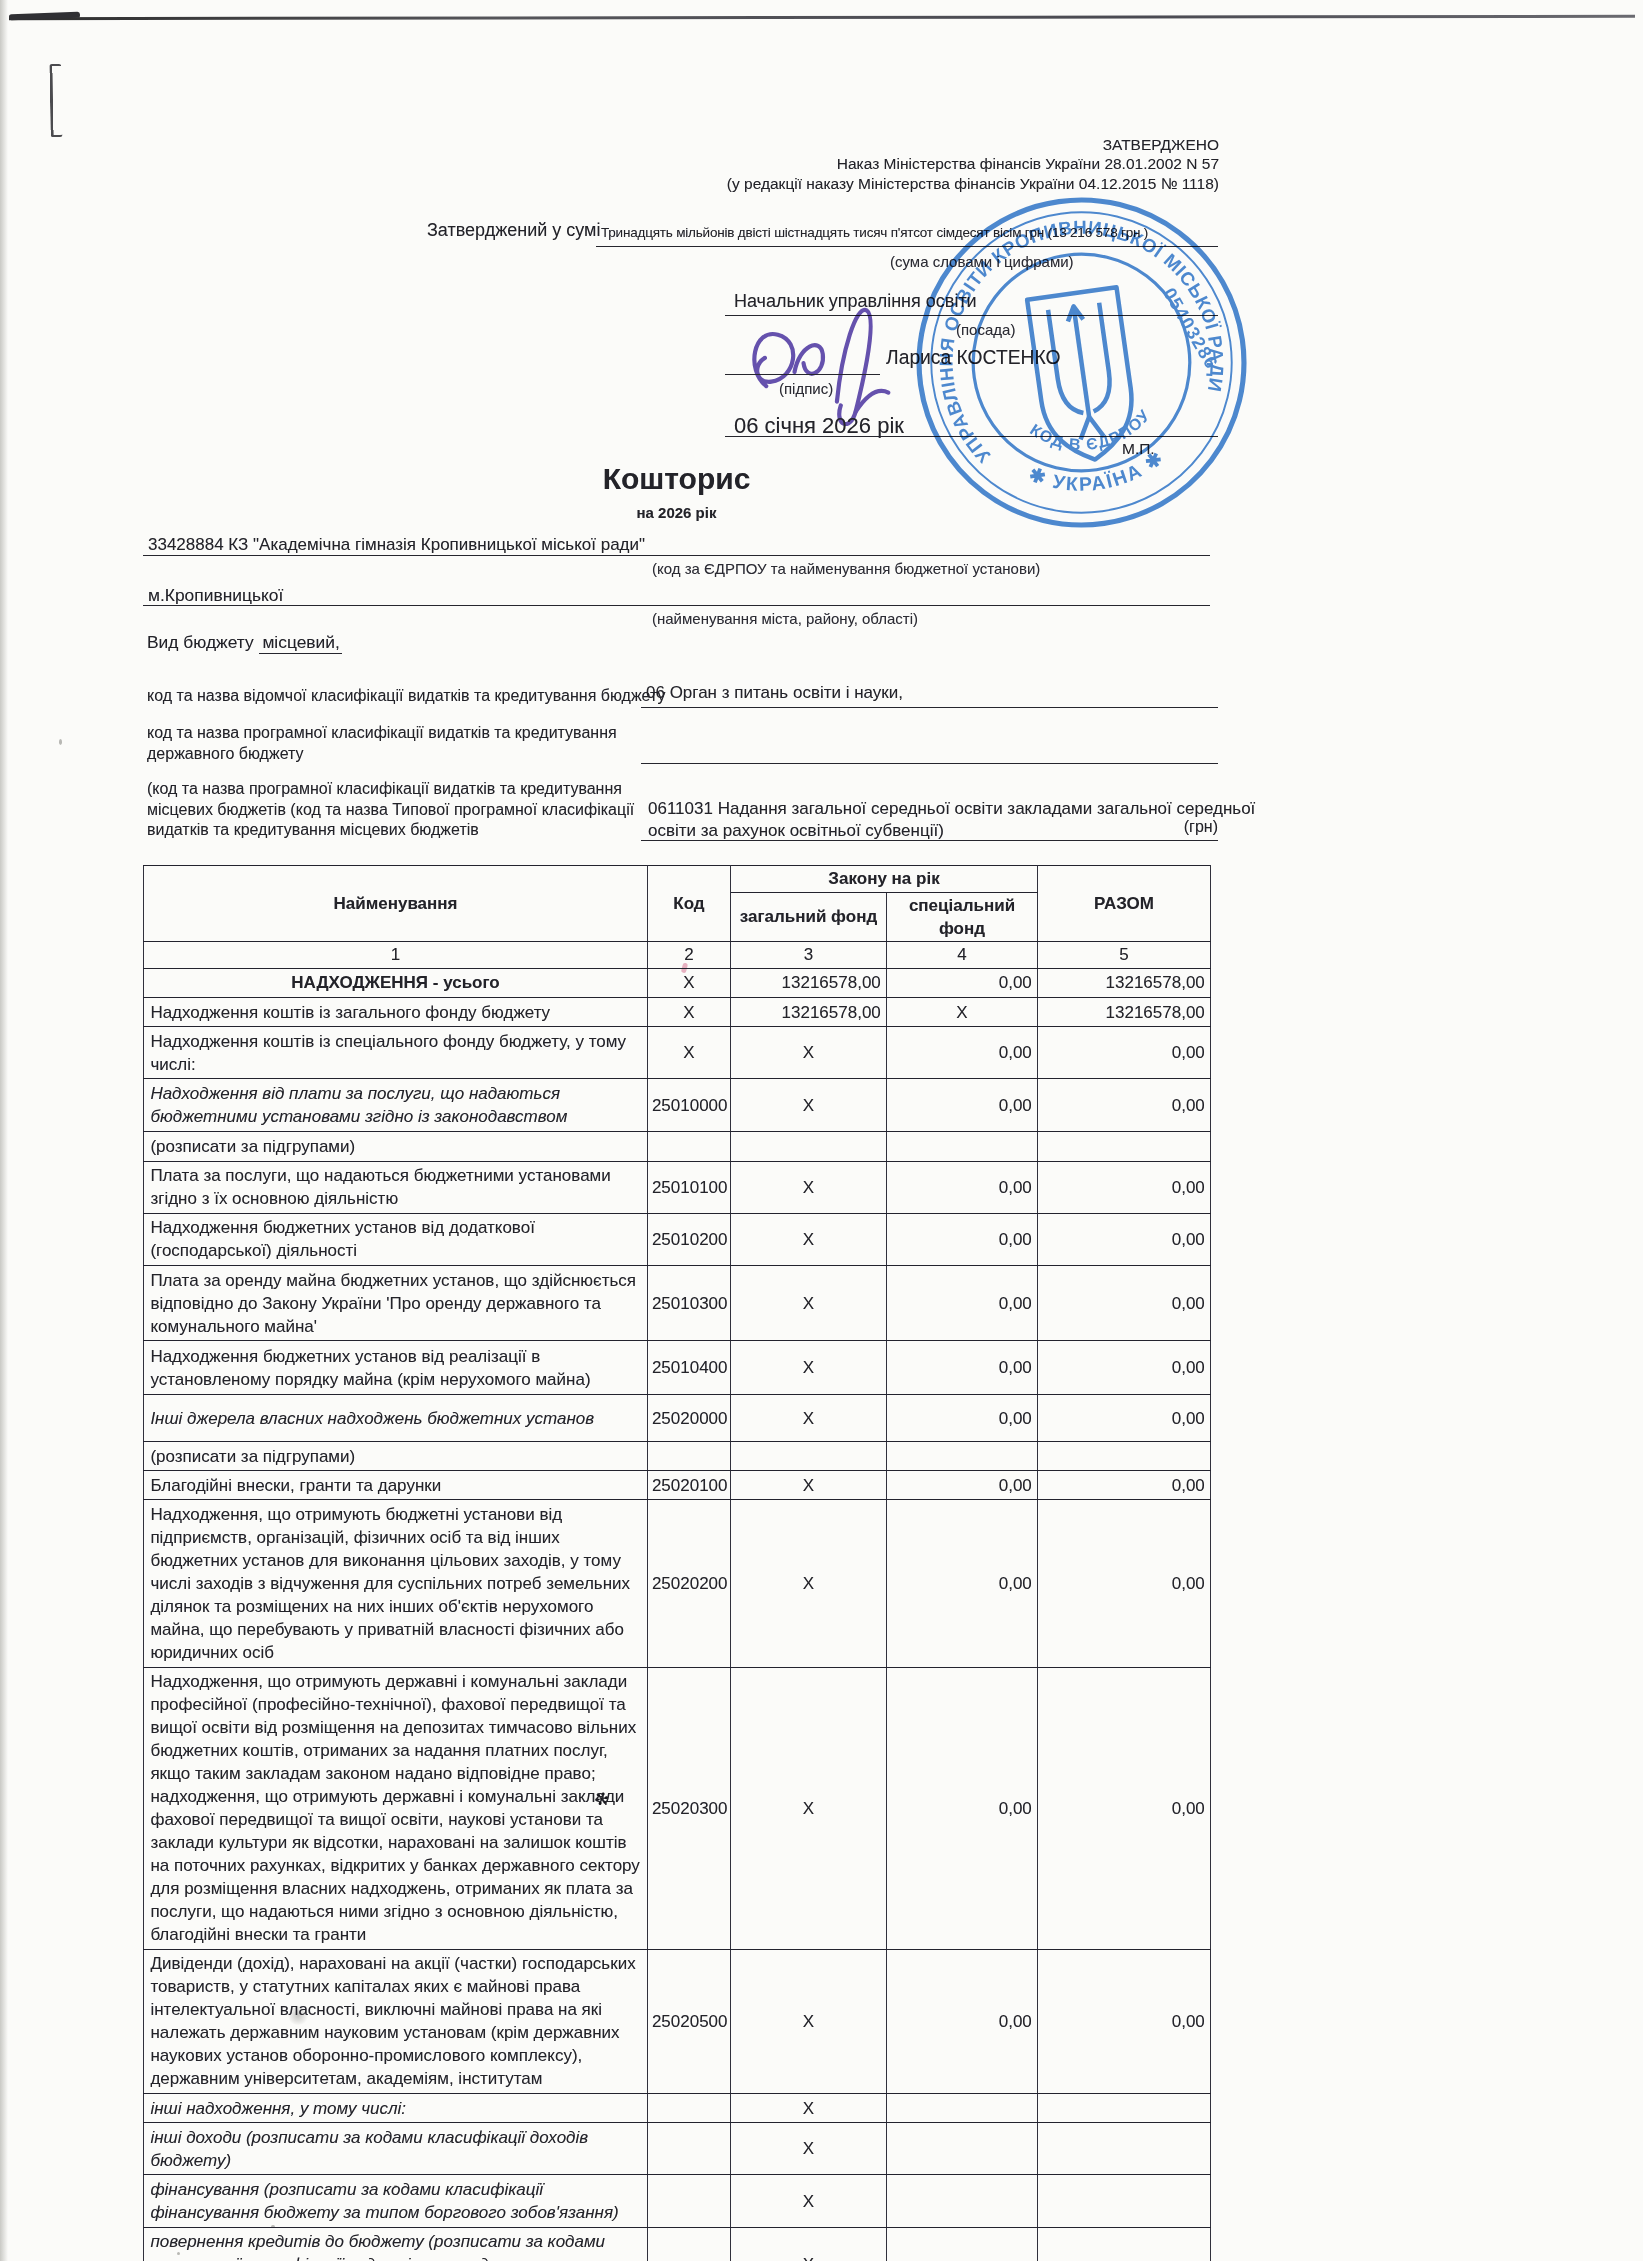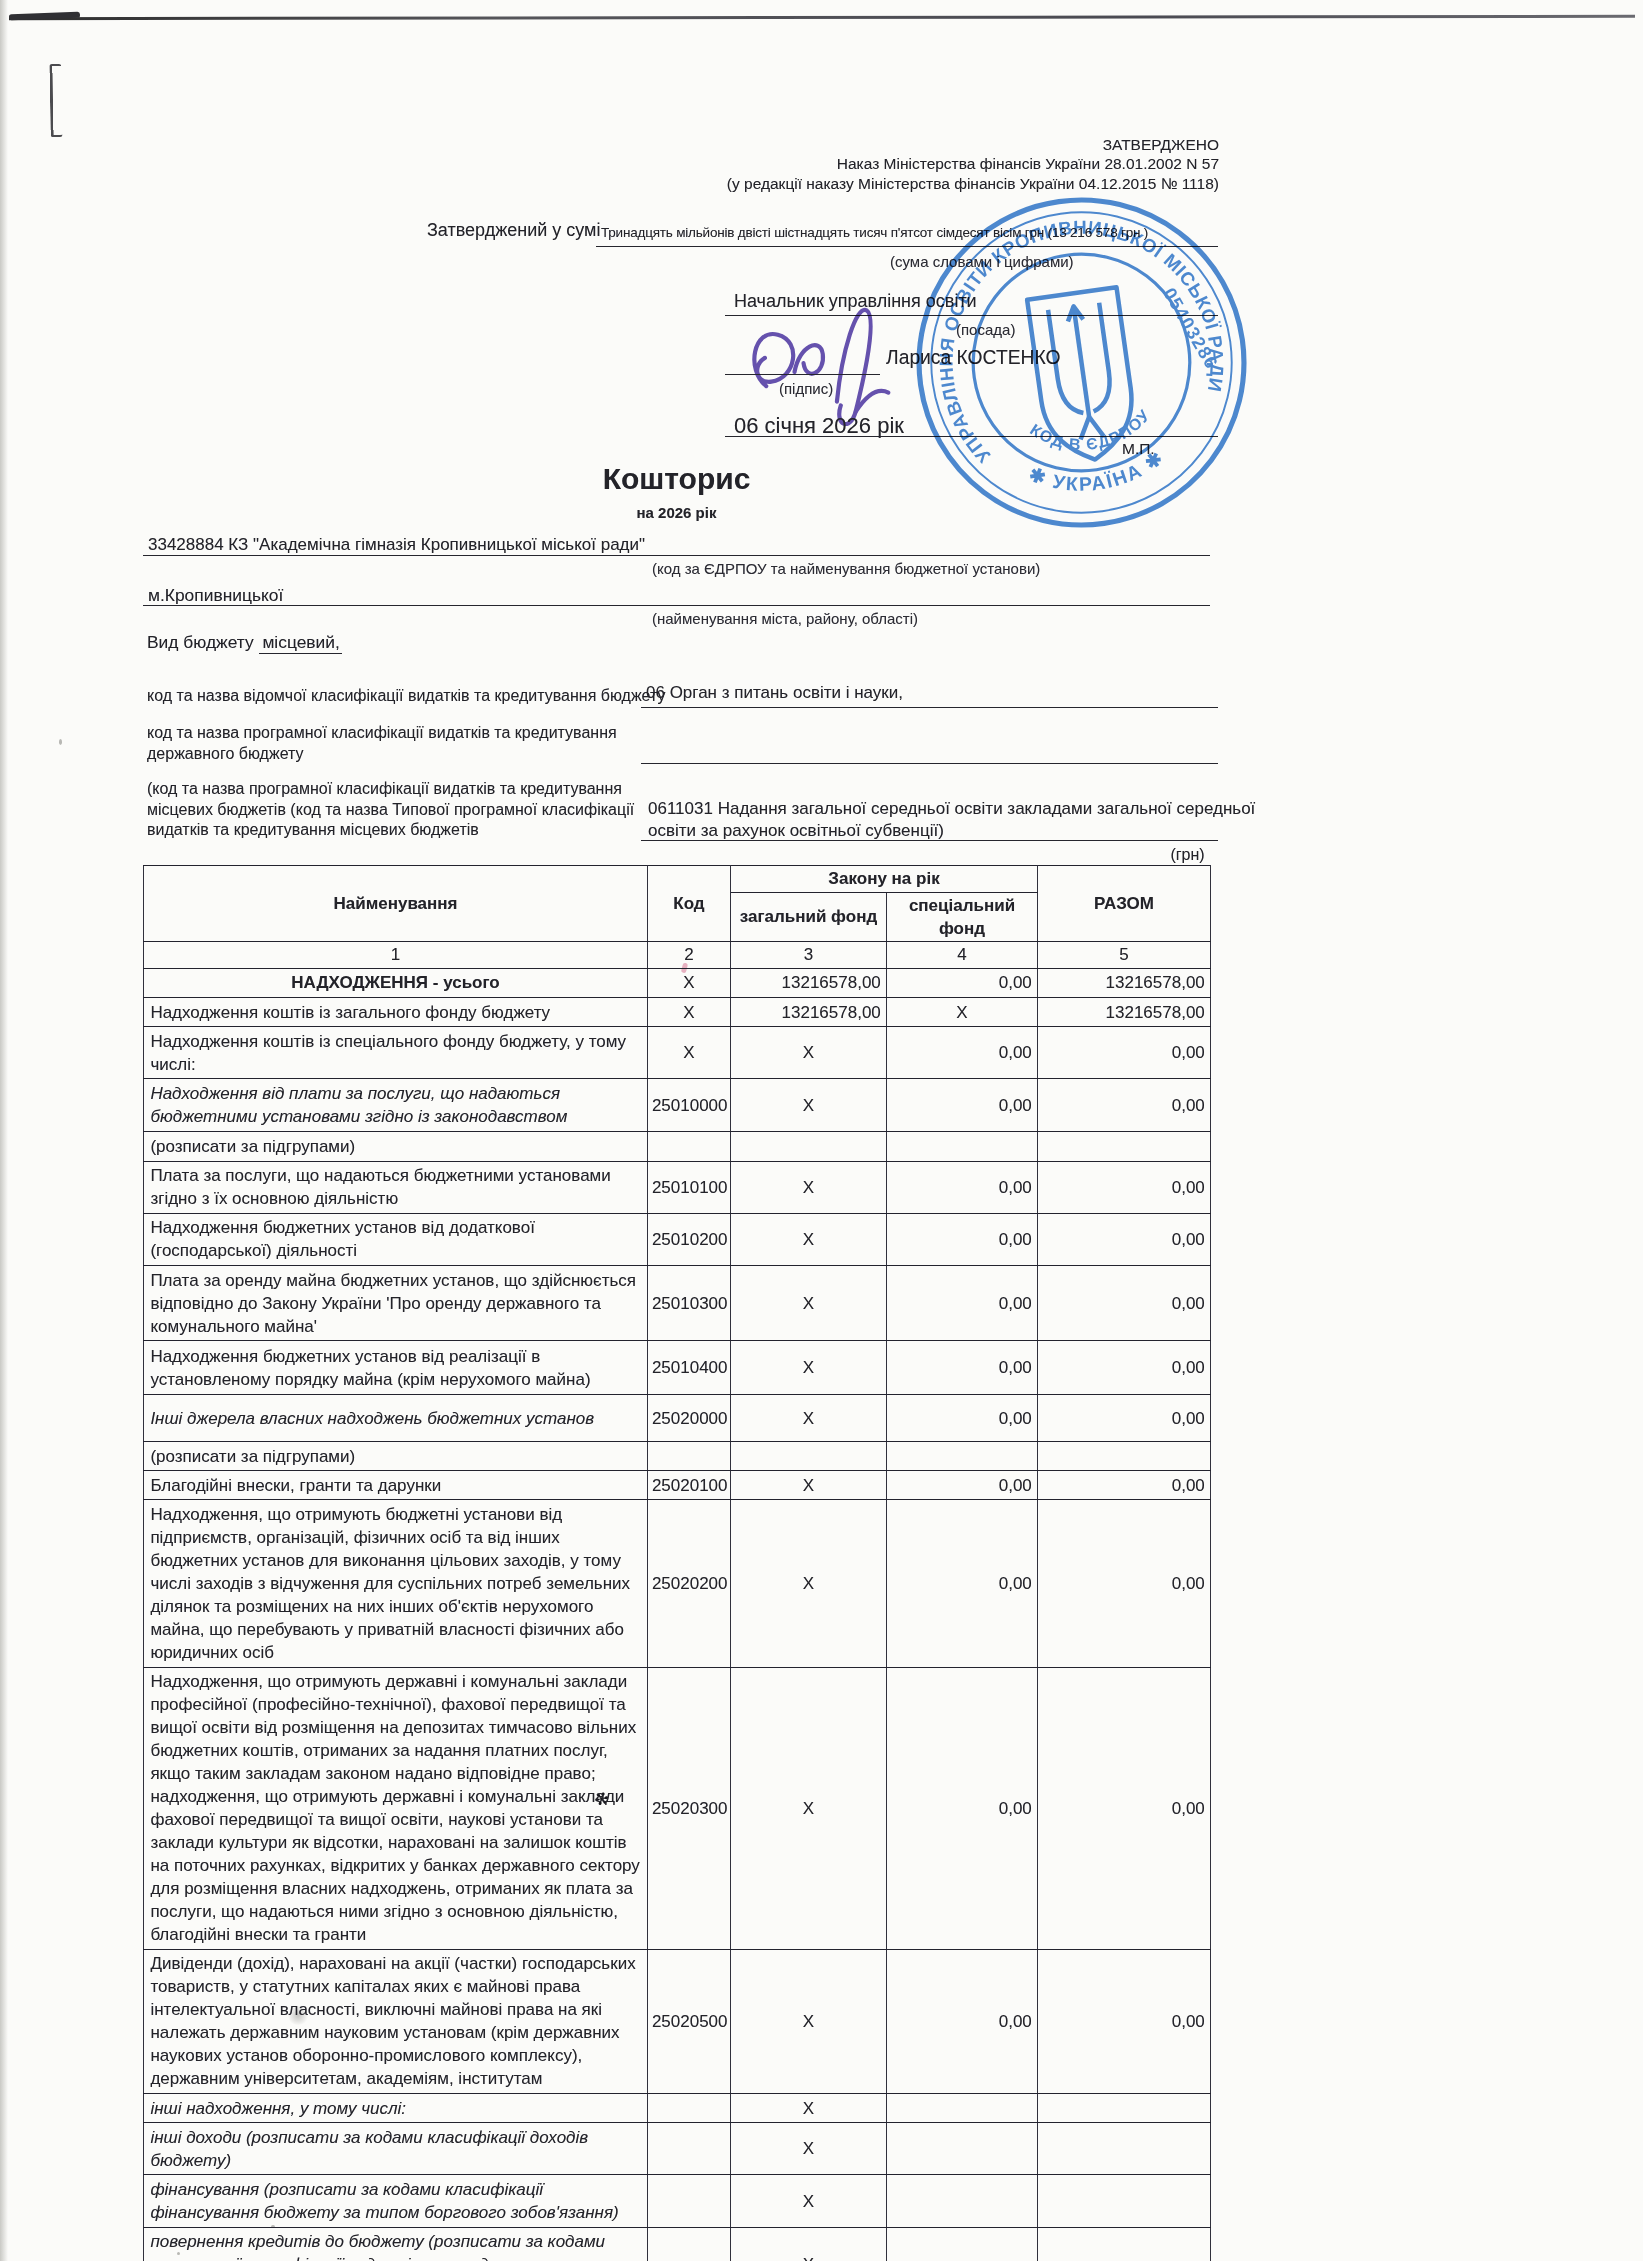--- a/index.html
+++ b/index.html
@@ -23,21 +23,21 @@
   .signer{left:886px;top:347px;font-size:19.3px;}
   .date{left:734px;top:413px;font-size:22px;}
   .mp{left:1122px;top:440px;font-size:15.5px;}
   
   .title{left:143px;top:462px;width:1067px;text-align:center;font-size:30px;font-weight:bold;}
   .subtitle{left:143px;top:504px;width:1067px;text-align:center;font-size:15px;font-weight:bold;}
   
   .orgline{left:148px;font-size:17px;}
   .lbl{left:147px;font-size:16px;line-height:21px;}
   .val{font-size:17px;}
-  .grn{left:1157px;top:846px;font-size:16px;width:61px;text-align:center;}
+  .grn{left:1157px;top:818px;font-size:16px;width:61px;text-align:right;}
   
   table.est{position:absolute;left:143px;top:865px;width:1067px;border-collapse:collapse;table-layout:fixed;
     font-size:17px;color:#232329;}
   table.est td{border:1.3px solid #30303c;border-top:1.9px solid #23232e;border-bottom:1.9px solid #23232e;
     vertical-align:middle;padding:1.3px 3.9px;line-height:23px;overflow:hidden;}
   table.est thead td{text-align:center;font-weight:bold;}
   table.est td.name{text-align:left;padding:2.6px 6.4px;}
   table.est td.c{text-align:center;}
   table.est td.num{text-align:right;padding-right:5.2px;}
   table.est td.i{font-style:italic;}

